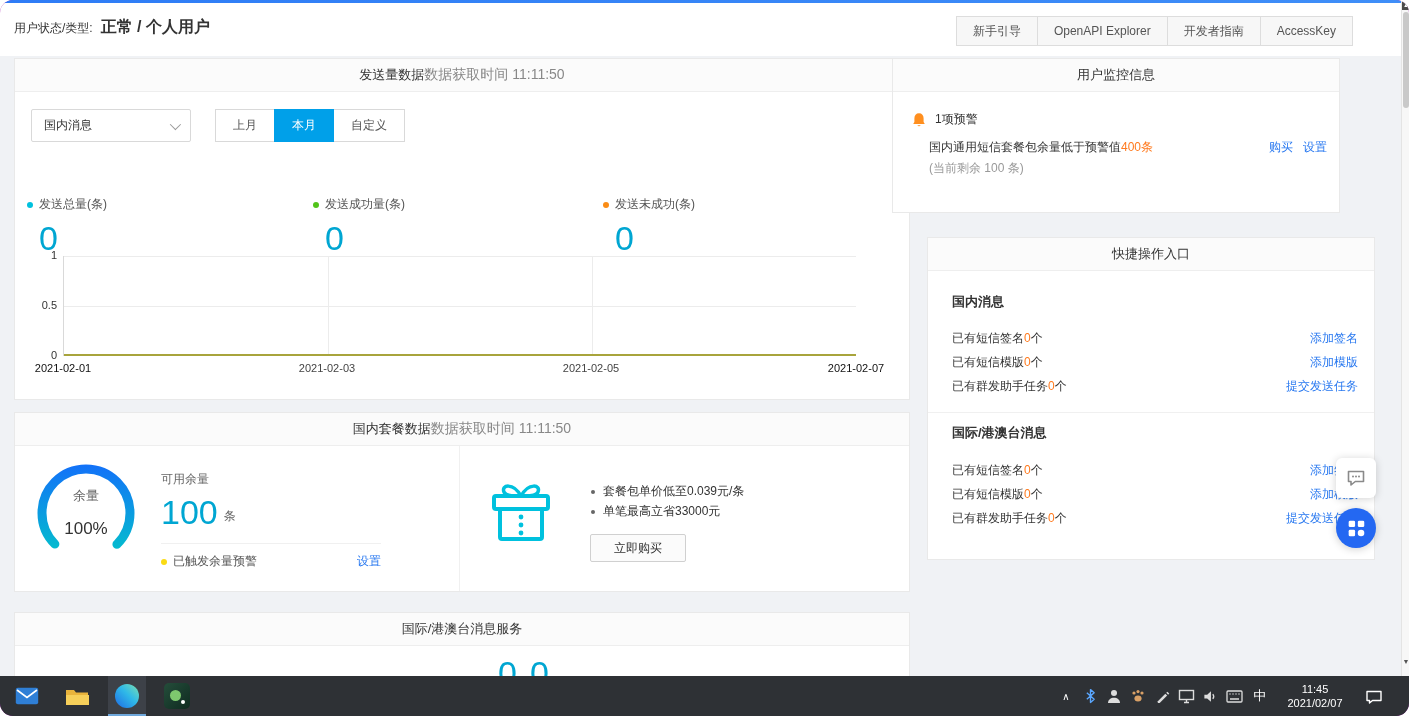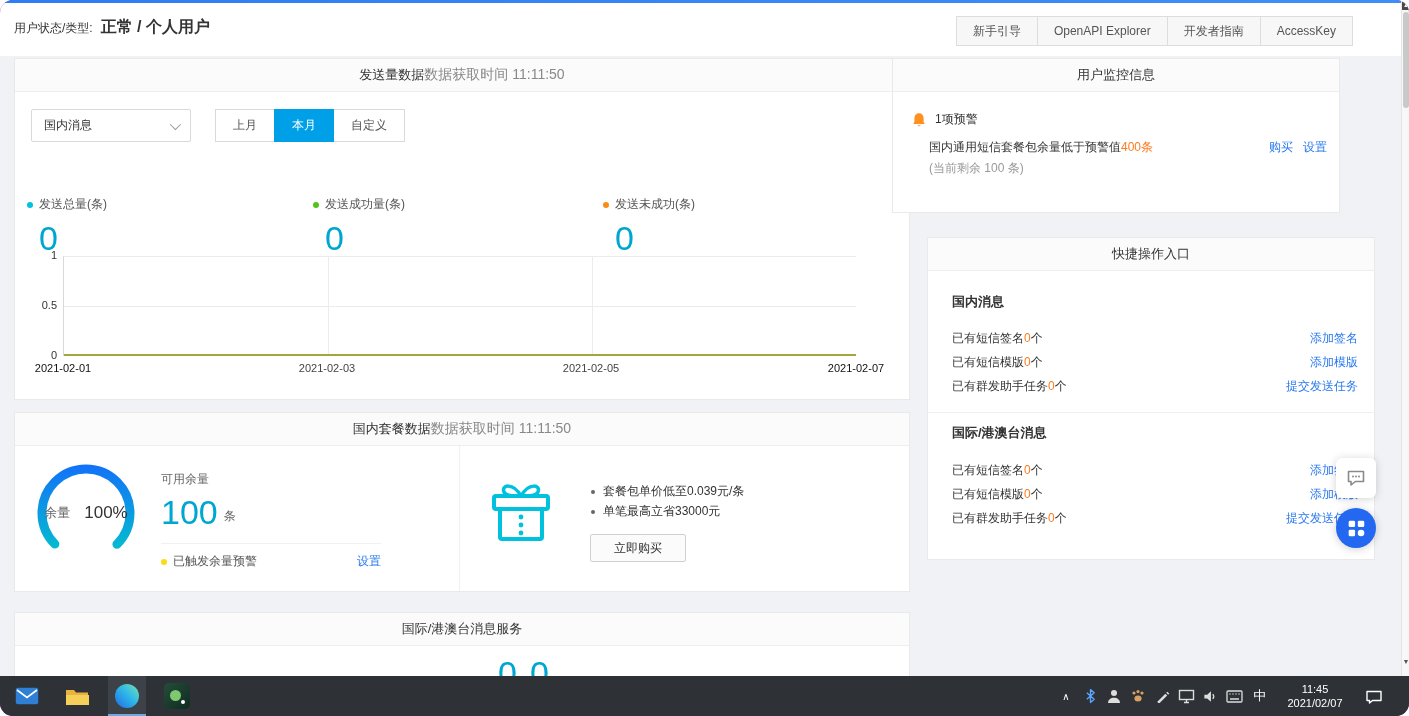--- a/index.html
+++ b/index.html
@@ -43,21 +43,21 @@
   .hline { position:absolute; left:0; right:0; height:1px; background:#ececec; }
   .vline { position:absolute; top:0; bottom:0; width:1px; background:#ececec; }
   .dataline { position:absolute; left:0; right:0; bottom:-1px; height:2px; background:#a8a43c; }
   .ytick { position:absolute; width:40px; text-align:right; font-size:11px; color:#333; }
   .xtick { position:absolute; top:303px; transform:translateX(-50%); font-size:11px; color:#444; white-space:nowrap; }
   .xtick.bold { font-weight:400; color:#111; }
 
   
   .vdivider { position:absolute; left:444px; top:33px; bottom:0; width:1px; background:#f0f0f0; }
   .gauge-wrap { position:absolute; left:16px; top:45px; width:110px; height:110px; }
-  .gauge-txt { position:absolute; inset:0; display:flex; flex-direction:row; align-items:center; justify-content:center; gap:14px; }
+  .gauge-txt { position:absolute; inset:0; display:flex; flex-direction:column; align-items:center; justify-content:center; gap:14px; }
   .promo-line { position:absolute; display:flex; align-items:center; gap:8px; font-size:12px; color:#333; }
   .bullet { width:4px; height:4px; border-radius:50%; background:#666; display:inline-block; }
   .buy-btn { position:absolute; left:575px; top:121px; width:96px; height:28px; background:#fbfbfb; border:1px solid #d0d0d0; border-radius:2px; font-size:12px; color:#333; font-family:inherit; cursor:pointer; }
 
   
   .qrow { position:absolute; left:24px; right:16px; display:flex; justify-content:space-between; font-size:12px; color:#333; }
   .qheading { position:absolute; left:24px; font-size:13px; font-weight:600; color:#333; }
   .hdivider { position:absolute; left:0; right:0; height:1px; background:#f0f0f0; }
 
   

